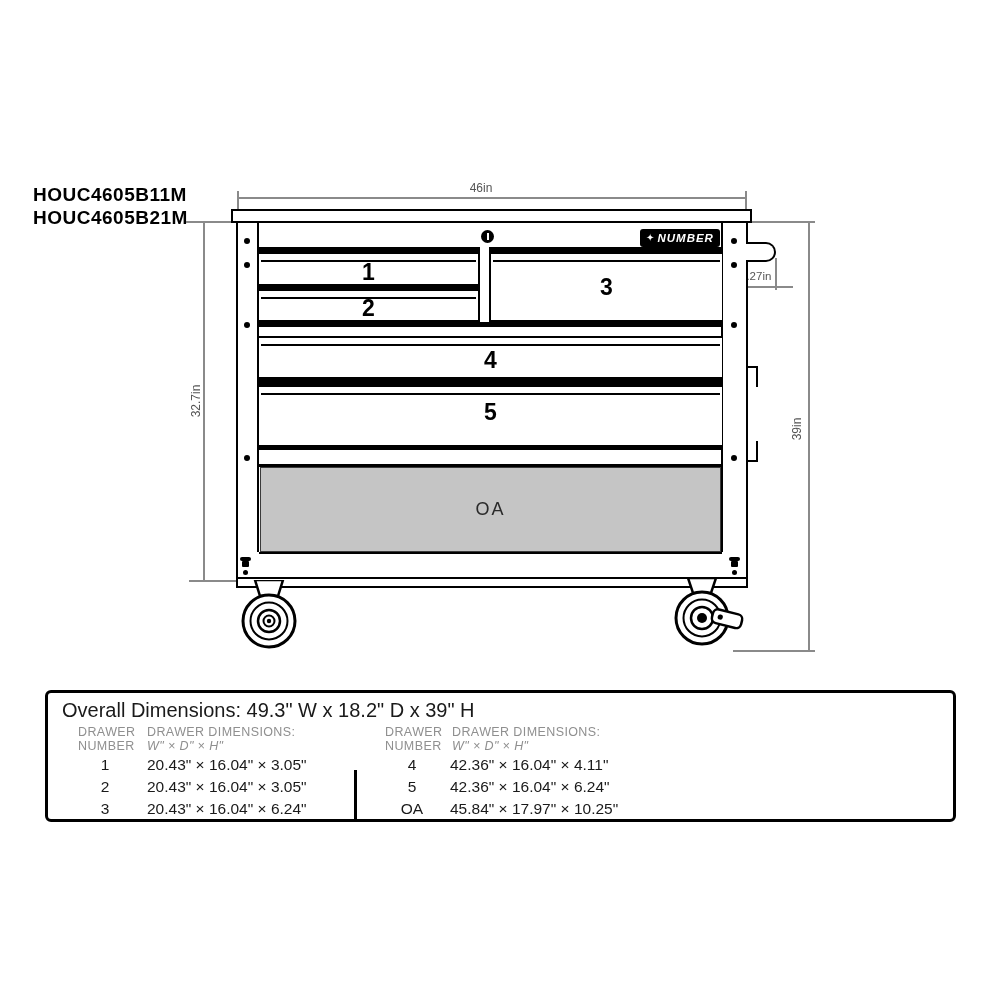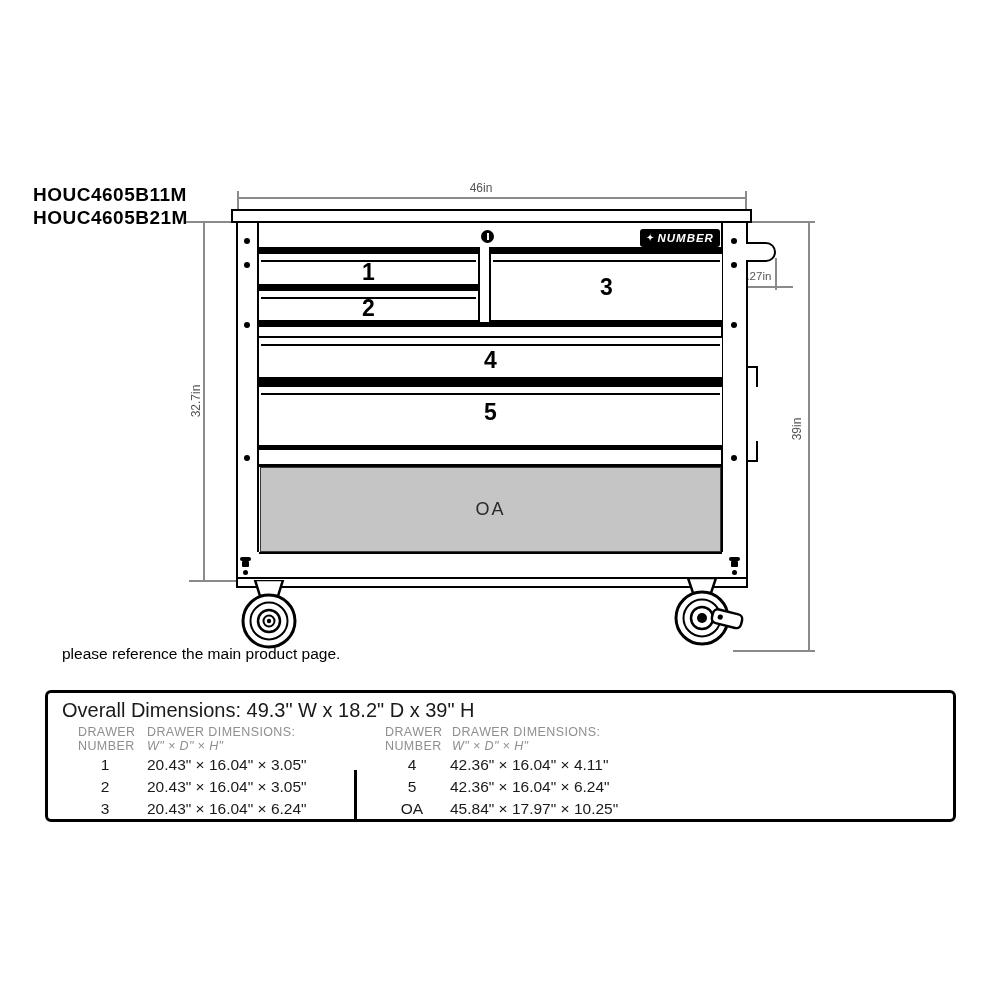--- a/index.html
+++ b/index.html
@@ -167,21 +167,20 @@
     <circle cx="40" cy="40" r="18.5" fill="#fff" stroke="#000" stroke-width="2"></circle>
     <circle cx="40" cy="40" r="11" fill="#fff" stroke="#000" stroke-width="2.5"></circle>
     <g transform="rotate(14 58 40)">
       <rect x="50" y="32" width="30" height="14" rx="5" fill="#fff" stroke="#000" stroke-width="2.5"></rect>
       <circle cx="58" cy="39" r="2.6" fill="#000"></circle>
     </g>
     <circle cx="40" cy="40" r="5" fill="#000"></circle>
   </svg>
 
   <div class="note" style="left:62px; top:645px; width:890px;">
-    <div>please reference the main product page.</div>
   </div>
 
   <div class="spec-box" style="left:45px; top:690px; width:911px; height:132px;"></div>
   <div class="spec-title" style="left:62px; top:699px;">Overall Dimensions: 49.3" W x 18.2" D x 39" H</div>
 
   <div class="hdr" style="left:78px; top:726px;">
     <div>DRAWER</div>
     <div>NUMBER</div>
   </div>
   <div class="hdr" style="left:147px; top:726px;">

